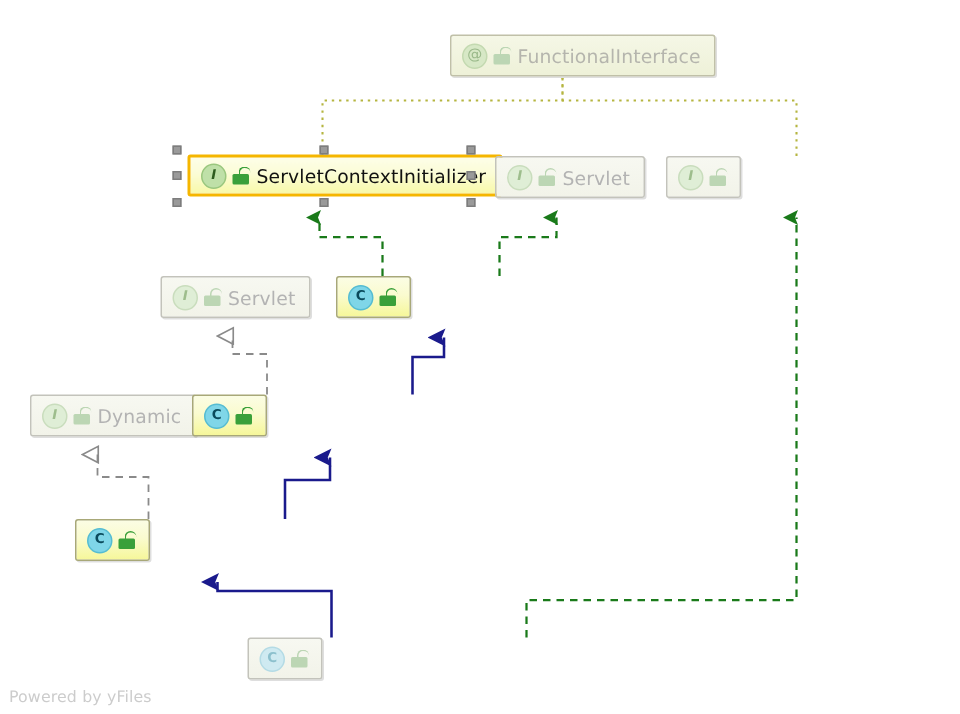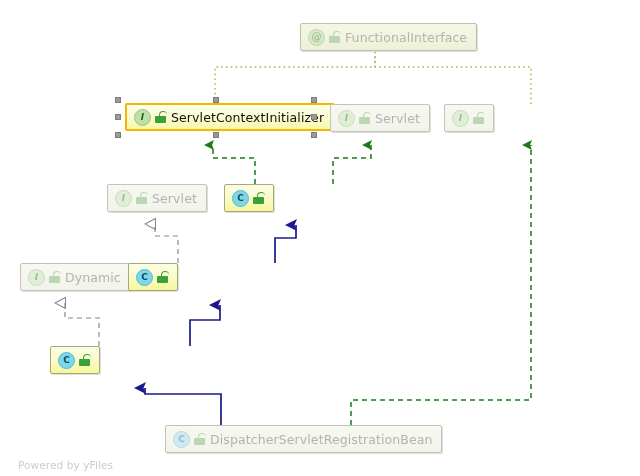--- a/index.html
+++ b/index.html
@@ -152,21 +152,20 @@
     box-sizing: border-box;
   }
   
   #watermark {
     position: absolute;
     left: 6px;
     bottom: 5px;
     font-size: 10.5px;
     color: #cccccc;
     letter-spacing: 0.1px;
-    margin-left: 12px;
   }
 </style>
 </head>
 <body>
 
 <div id="canvas">
 
   <svg id="edge-layer" width="640" height="476">
     <defs>
       <marker id="arrow-green" markerWidth="11" markerHeight="11" refX="5" refY="9" orient="auto" markerUnits="userSpaceOnUse">
@@ -286,18 +285,17 @@
         <span class="body"></span>
       </span>
   </div>
 
   <div class="node faded" style="left:165px; top:425px;">
     <span class="tyicon cls-faded">C</span>
     <span class="lockicon faded">
         <span class="shackle"></span>
         <span class="body"></span>
       </span>
-    <span class="node-label">DispatcherServletRegistrationBean</span>
   </div>
 
   <div id="watermark">Powered by yFiles</div>
 
 </div>
 
 </body></html>

